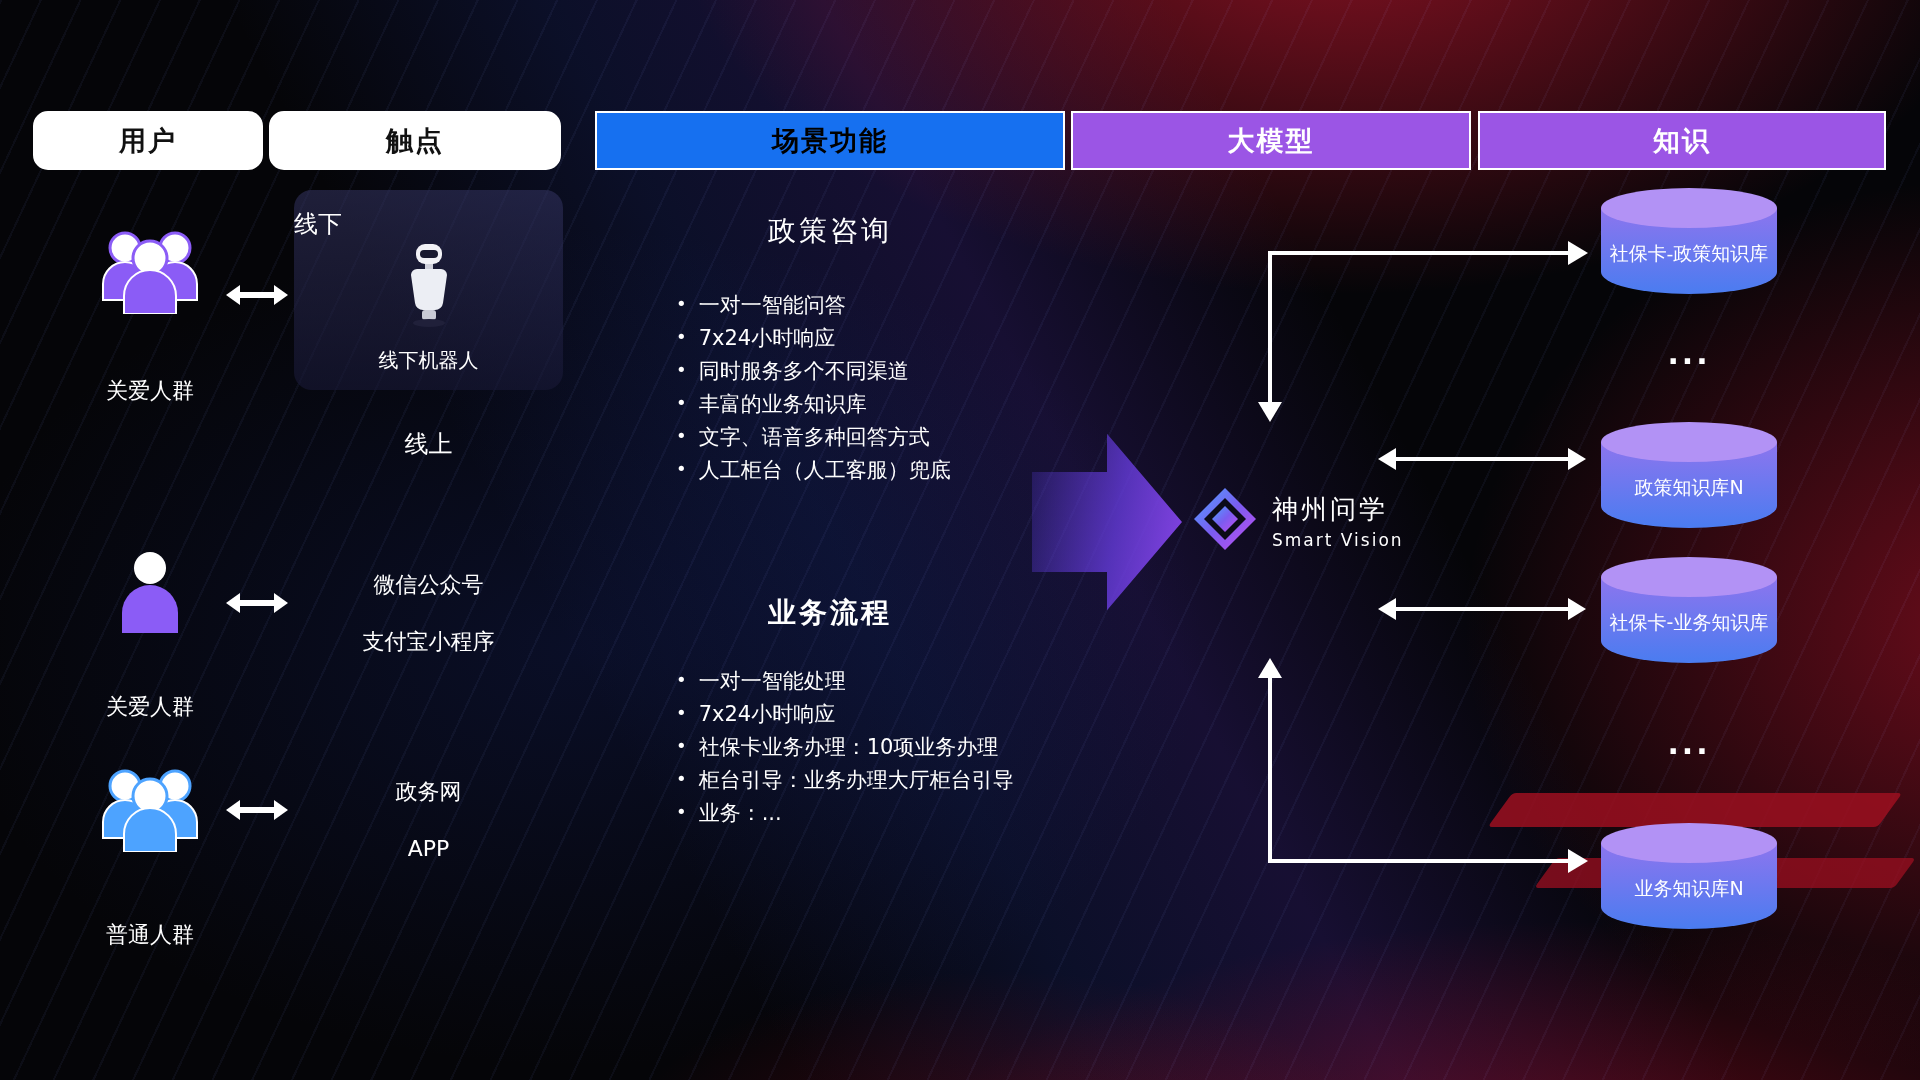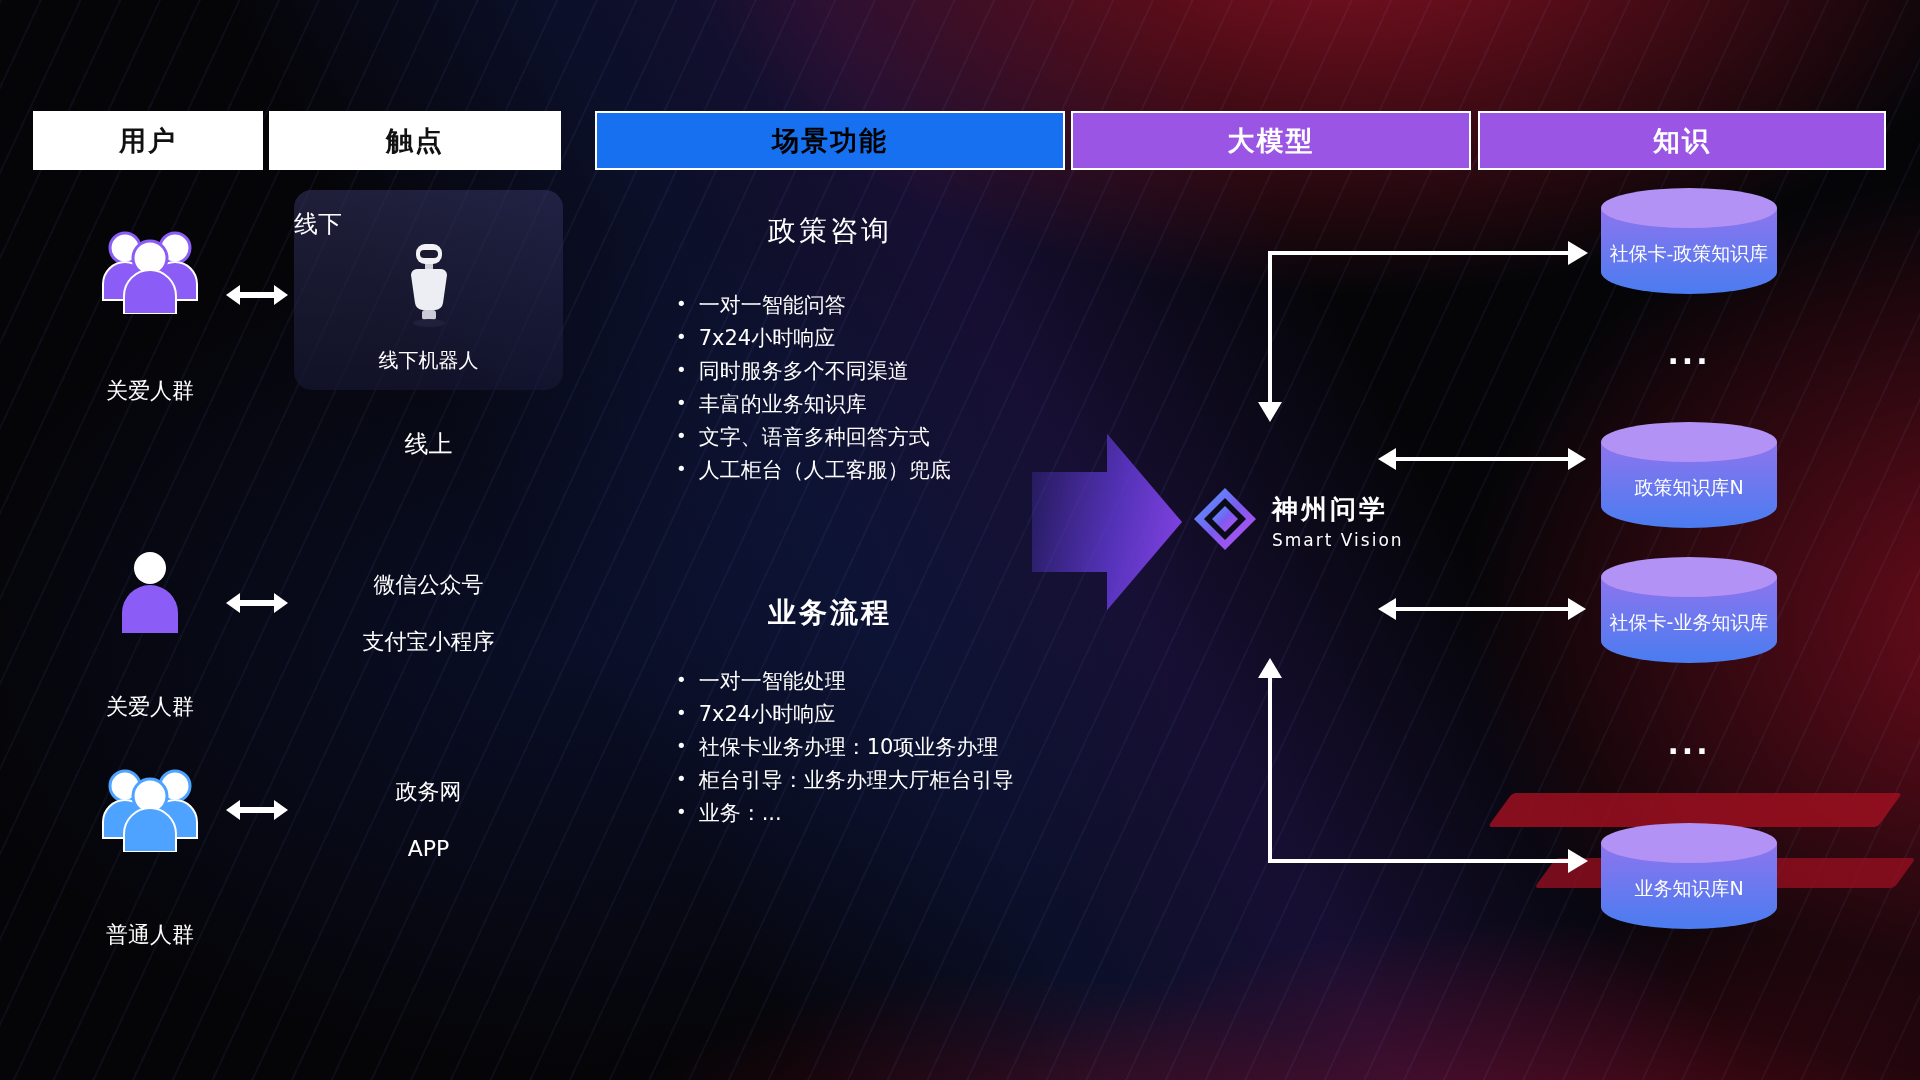--- a/index.html
+++ b/index.html
@@ -20,21 +20,21 @@
   }
   .bg-streaks{position:absolute;inset:0;
     background:repeating-linear-gradient(115deg, rgba(130,150,255,.055) 0 2px, transparent 2px 36px);
     mix-blend-mode:screen;}
   .chev{position:absolute;background:#9c0f20;opacity:.85;transform:skewX(-36deg);border-radius:4px;}
   .chev.c1{left:1500px;top:793px;width:390px;height:34px;}
   .chev.c2{left:1545px;top:858px;width:360px;height:30px;opacity:.75;}
   
   .hdr{position:absolute;top:111px;height:59px;display:flex;align-items:center;justify-content:center;
        font-size:27px;font-weight:bold;box-sizing:border-box;border:2px solid #fff;letter-spacing:2px;}
-  .hdr.white{background:#ffffff;color:#111;}
+  .hdr.white{background:#ffffff;color:#111;border-radius:15px;}
   .hdr.blue{background:var(--header-blue,#1670f0);color:#000000;align-items:center;}
   .hdr.purple{background:var(--header-purple,#9b55e5);color:#fff;}
   .hdr.h0{left:33px;width:230px;}
   .hdr.h1{left:269px;width:292px;}
   .hdr.h2{left:595px;width:470px;}
   .hdr.h3{left:1071px;width:400px;}
   .hdr.h4{left:1478px;width:408px;}
   
   .user-icon{position:absolute;}
   .user-label{position:absolute;left:65px;width:170px;text-align:center;font-size:22px;margin-top:44px;}
@@ -57,21 +57,21 @@
   .scn-list{position:absolute;left:676px;margin:0;padding:0;list-style:none;font-size:21px;line-height:32px;}
   .scn-list.l0{top:289px;} .scn-list.l1{top:665px;}
   .scn-list li::before{content:"•";margin-right:12px;font-size:18px;position:relative;top:-2px;}
   
   .big-arrow{position:absolute;left:1032px;top:426px;width:150px;height:192px;
     background:linear-gradient(100deg, rgba(70,50,185,.25) 0%, rgba(102,60,222,.78) 55%, rgba(142,72,242,.95) 100%);
     clip-path:polygon(0 24%, 50% 24%, 50% 4%, 100% 50%, 50% 96%, 50% 76%, 0 76%);}
   
   .logo-mark{position:absolute;left:1192px;top:486px;}
   .logo-text{position:absolute;left:1272px;top:492px;}
-  .logo-name{font-size:26px;font-weight:bold;letter-spacing:3px;}
+  .logo-name{font-size:26px;font-weight:normal;letter-spacing:3px;}
   .logo-sub{font-size:17px;letter-spacing:2px;margin-top:3px;}
   
   .cyl{position:absolute;left:1601px;width:176px;height:106px;}
   .cyl .cap{position:absolute;top:0;left:0;width:100%;height:40px;border-radius:50%;
     background:var(--db-top,#b292f5);z-index:2;}
   .cyl .body{position:absolute;top:20px;left:0;width:100%;height:86px;
     background:linear-gradient(180deg,var(--db-body-from,#8d75ee) 0%,var(--db-body-to,#4a7cf0) 100%);
     border-radius:0 0 50% 50% / 0 0 22px 22px;}
   .cyl .lbl{position:absolute;z-index:3;top:30px;left:8px;right:8px;bottom:6px;
     display:flex;align-items:center;justify-content:center;text-align:center;

